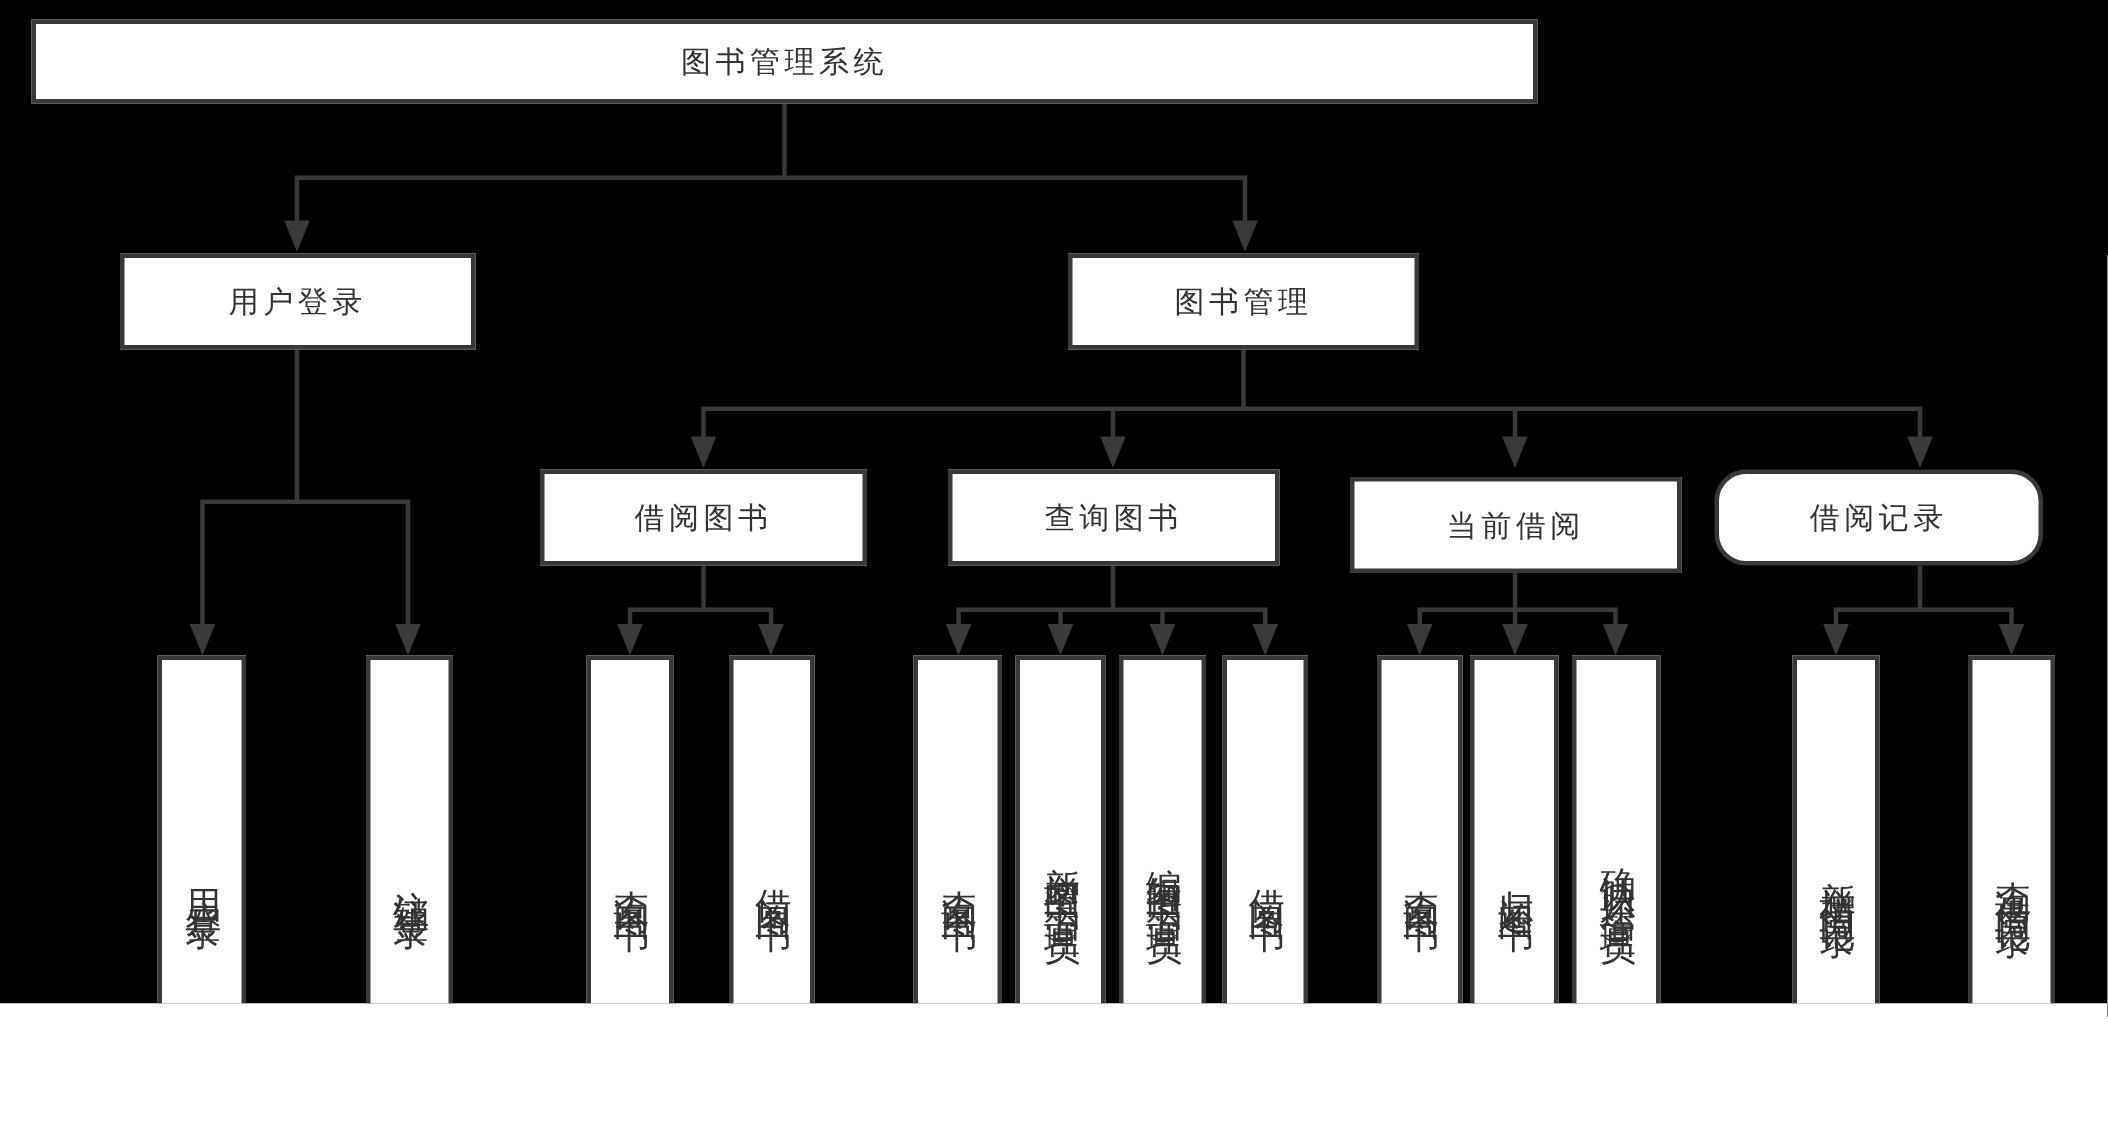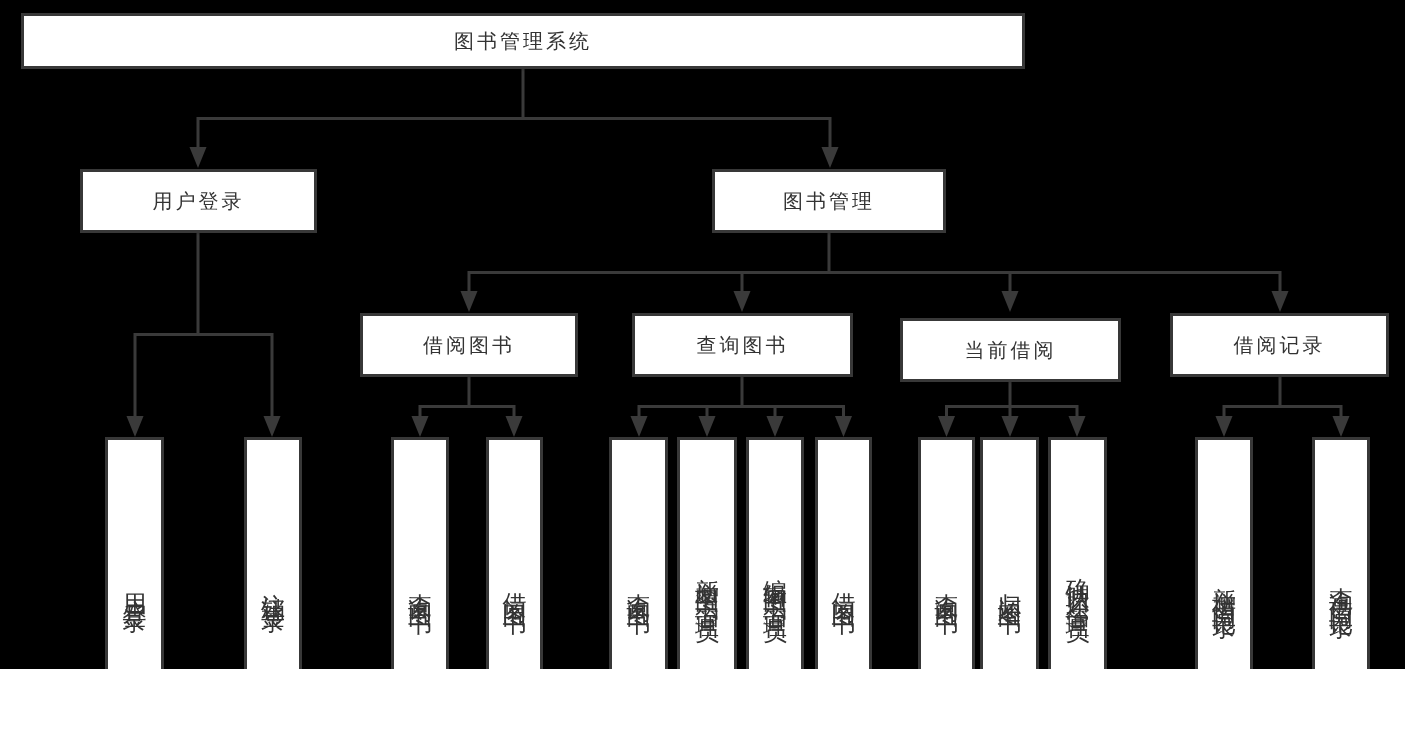--- a/index.html
+++ b/index.html
@@ -104,21 +104,21 @@
 
   <div class="node hnode" style="left:360px;top:313px;width:218px;height:64px;">
     <span>借阅图书</span>
   </div>
   <div class="node hnode" style="left:632px;top:313px;width:221px;height:64px;">
     <span>查询图书</span>
   </div>
   <div class="node hnode" style="left:900px;top:302px;width:221px;height:64px;margin-top:16px;">
     <span>当前借阅</span>
   </div>
-  <div class="node hnode" style="left:1170px;top:313px;width:219px;height:64px;">
+  <div class="node hnode" style="left:1143px;top:313px;width:219px;height:64px;border-radius:21px;">
     <span>借阅记录</span>
   </div>
 
   <div class="node vnode" style="left:105px;top:437px;width:59px;height:298px;">
     <span>用户登录</span>
   </div>
   <div class="node vnode" style="left:244px;top:437px;width:58px;height:298px;">
     <span>注销登录</span>
   </div>
   <div class="node vnode" style="left:391px;top:437px;width:58px;height:298px;">

